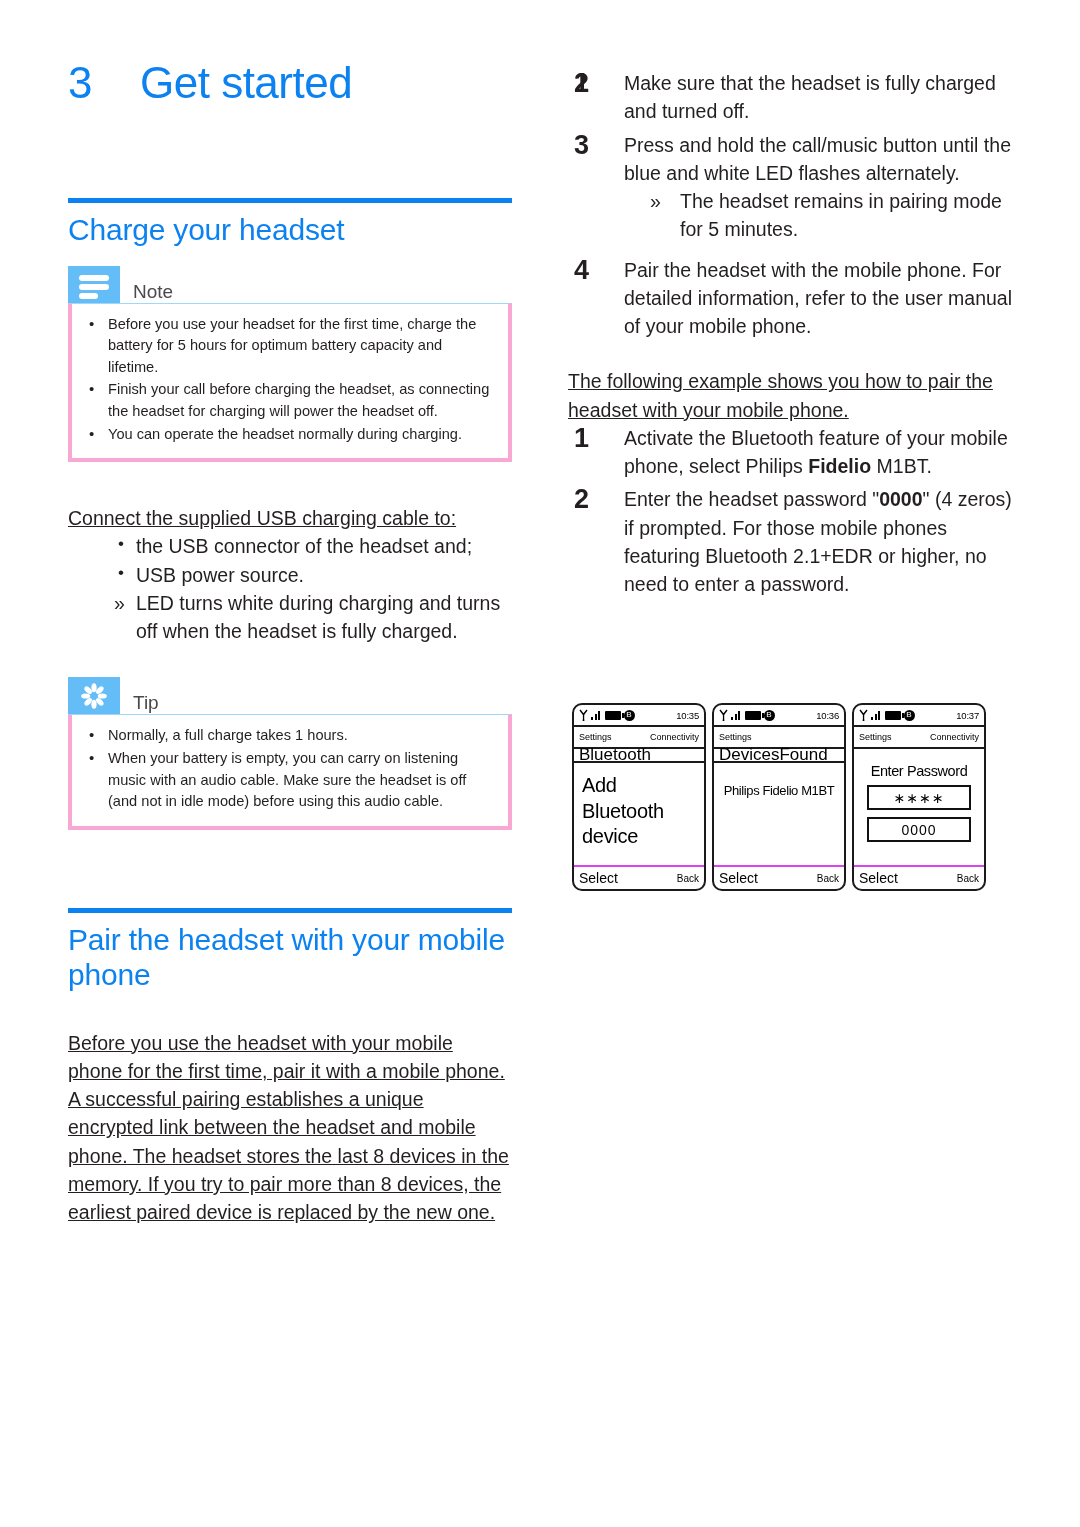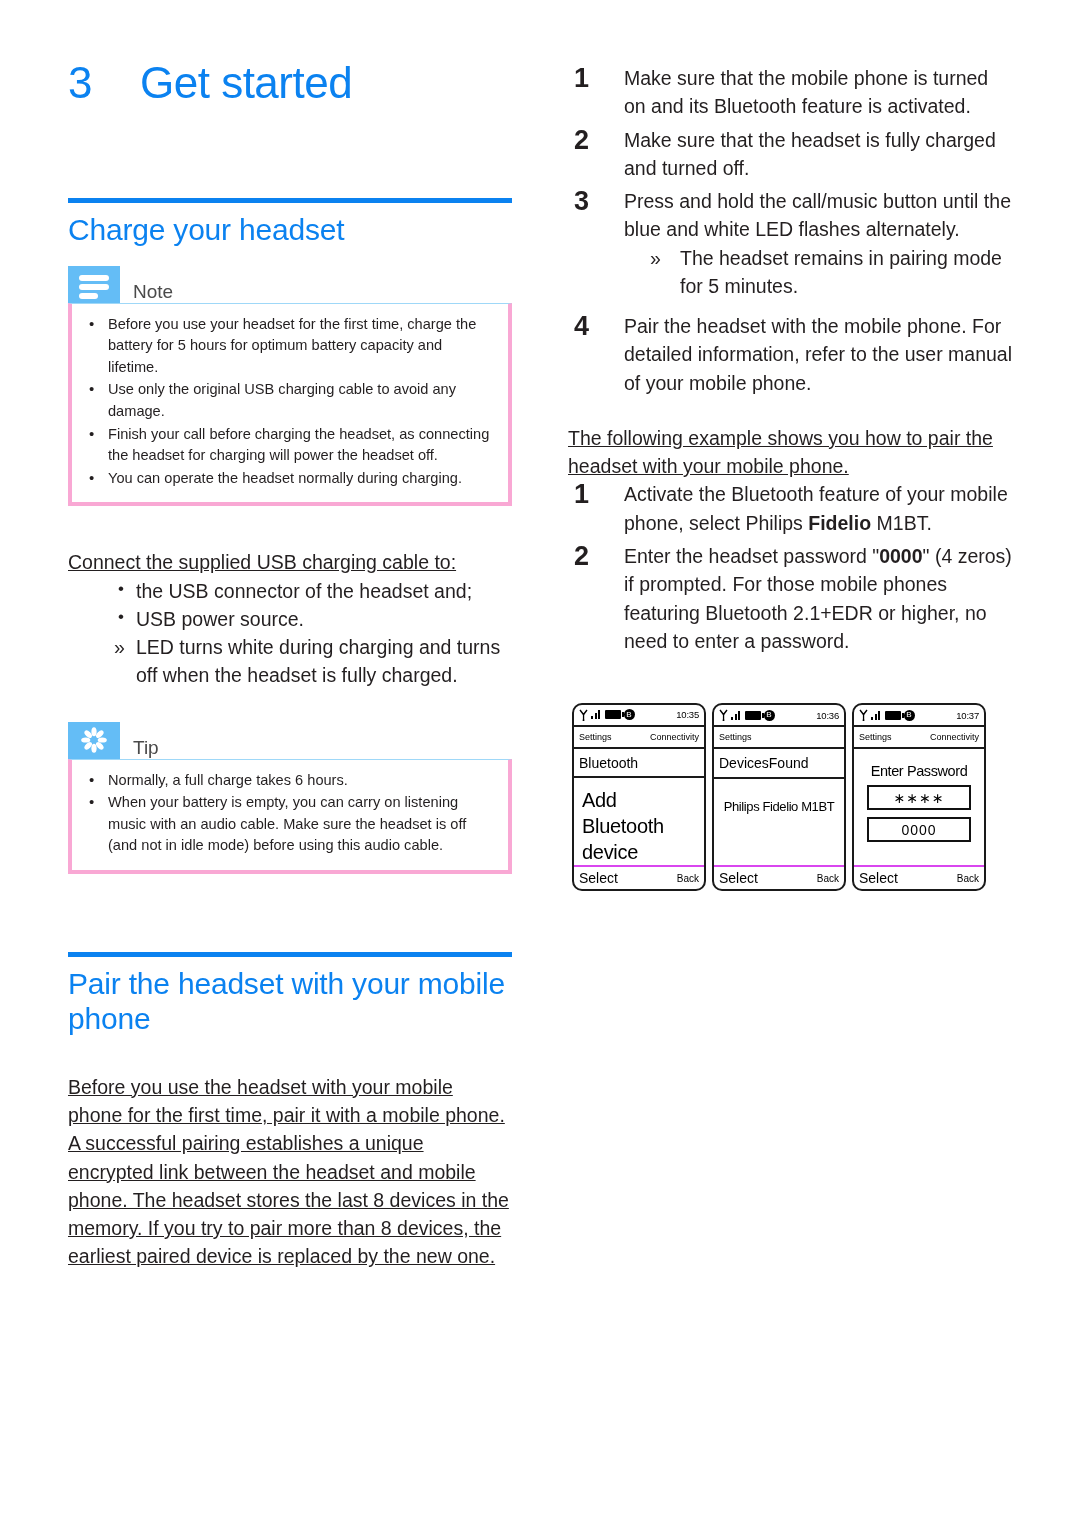--- a/index.html
+++ b/index.html
@@ -236,26 +236,26 @@
   .ph-crumbs {
     height: 19px;
     border-bottom: 2px solid #1a1a1a;
     display: flex;
     align-items: center;
     justify-content: space-between;
     padding: 10px 5px;
     font-size: 9px;
   }
   .ph-title {
-    height: 30px;
+    height: 14px;
     border-bottom: 2px solid #1a1a1a;
     display: flex;
     align-items: center;
     padding: 0 5px;
-    font-size: 14px;
+    font-size: 17px;
   }
   .ph-main {
     flex: 1;
     padding: 10px 8px 0 8px;
     display: flex;
     flex-direction: column;
   }
   .ph-main.big {
     font-size: 20px;
     line-height: 1.28;
@@ -368,21 +368,20 @@
         <div class="callout-badge">
           <span class="ico-note-bar b1"></span>
           <span class="ico-note-bar b2"></span>
           <span class="ico-note-bar b3"></span>
         </div>
         <div class="callout-label">Note</div>
       </div>
       <div class="callout-body">
         <ul>
           <li>Before you use your headset for the first time, charge the battery for 5 hours for optimum battery capacity and lifetime.</li>
-          <li>Use only the original USB charging cable to avoid any damage.</li>
           <li>Finish your call before charging the headset, as connecting the headset for charging will power the headset off.</li>
           <li>You can operate the headset normally during charging.</li>
         </ul>
       </div>
     </div>
 
     <div style="height:36px"></div>
 
     <p class="body">Connect the supplied USB charging cable to:</p>
 
@@ -416,41 +415,40 @@
               <ellipse cx="22.9" cy="22.9" rx="5.4" ry="3.1" transform="rotate(45 22.9 22.9)"></ellipse>
               <ellipse cx="22.9" cy="9.1" rx="5.4" ry="3.1" transform="rotate(-45 22.9 9.1)"></ellipse>
               <ellipse cx="9.1" cy="22.9" rx="5.4" ry="3.1" transform="rotate(-45 9.1 22.9)"></ellipse>
             </g>
           </svg>
         </div>
         <div class="callout-label">Tip</div>
       </div>
       <div class="callout-body">
         <ul>
-          <li>Normally, a full charge takes 6 hours.</li>
+          <li>Normally, a full charge takes 1 hours.</li>
           <li>When your battery is empty, you can carry on listening music with an audio cable. Make sure the headset is off (and not in idle mode) before using this audio cable.</li>
         </ul>
       </div>
     </div>
 
     <div style="height:72px"></div>
 
     <div class="rule"></div>
     <h2 class="sec-heading">Pair the headset with your mobile phone</h2>
 
     <div style="height:18px"></div>
     <p class="body">Before you use the headset with your mobile phone for the first time, pair it with a mobile phone. A successful pairing establishes a unique encrypted link between the headset and mobile phone. The headset stores the last 8 devices in the memory. If you try to pair more than 8 devices, the earliest paired device is replaced by the new one.</p>
   </div>
 
   <div class="col-right">
 
     <ol class="steps">
       <li>
         <span class="num">1</span>
-        <span>Make sure that the mobile phone is turned on and its Bluetooth feature is activated.</span>
       </li>
       <li>
         <span class="num">2</span>
         <span>Make sure that the headset is fully charged and turned off.</span>
       </li>
       <li>
         <span class="num">3</span>
         <span>Press and hold the call/music button until the blue and white LED flashes alternately.</span>
         <ul class="sub">
           <li>

